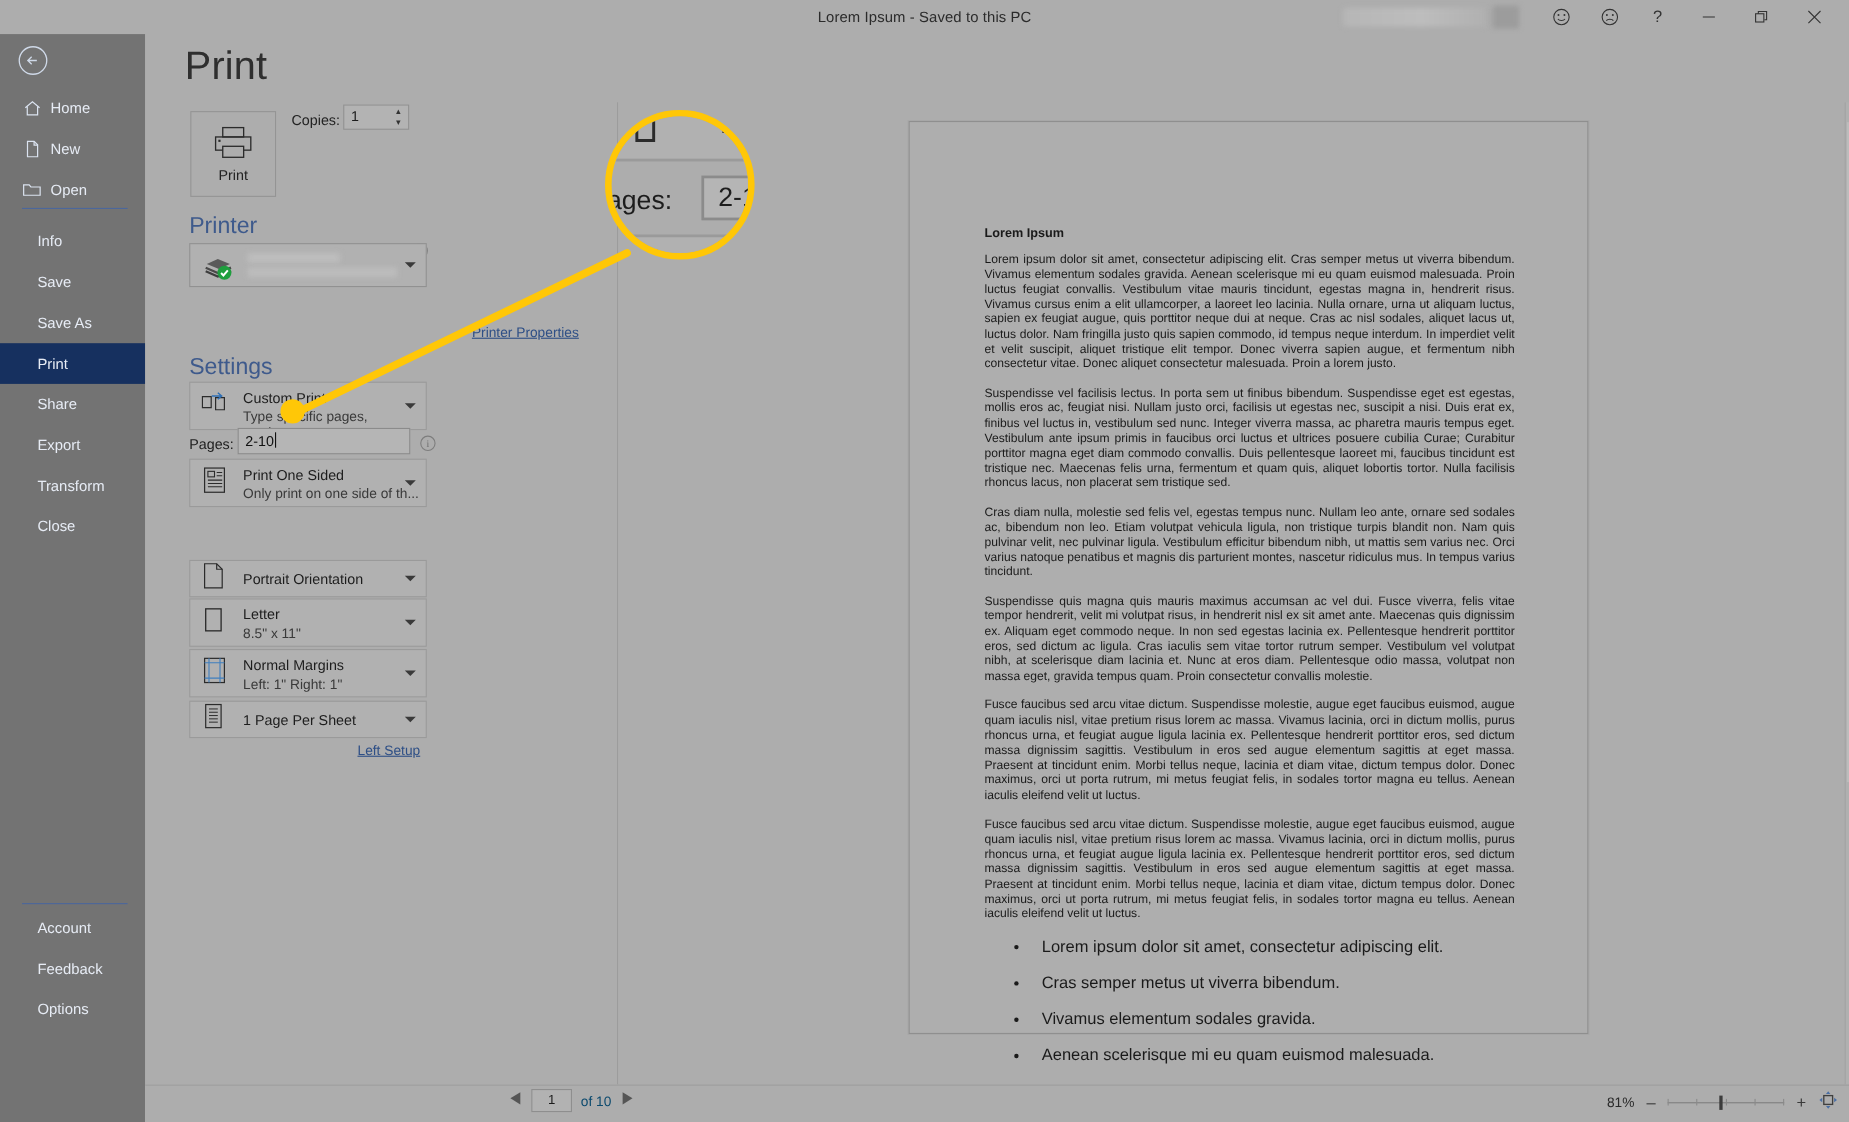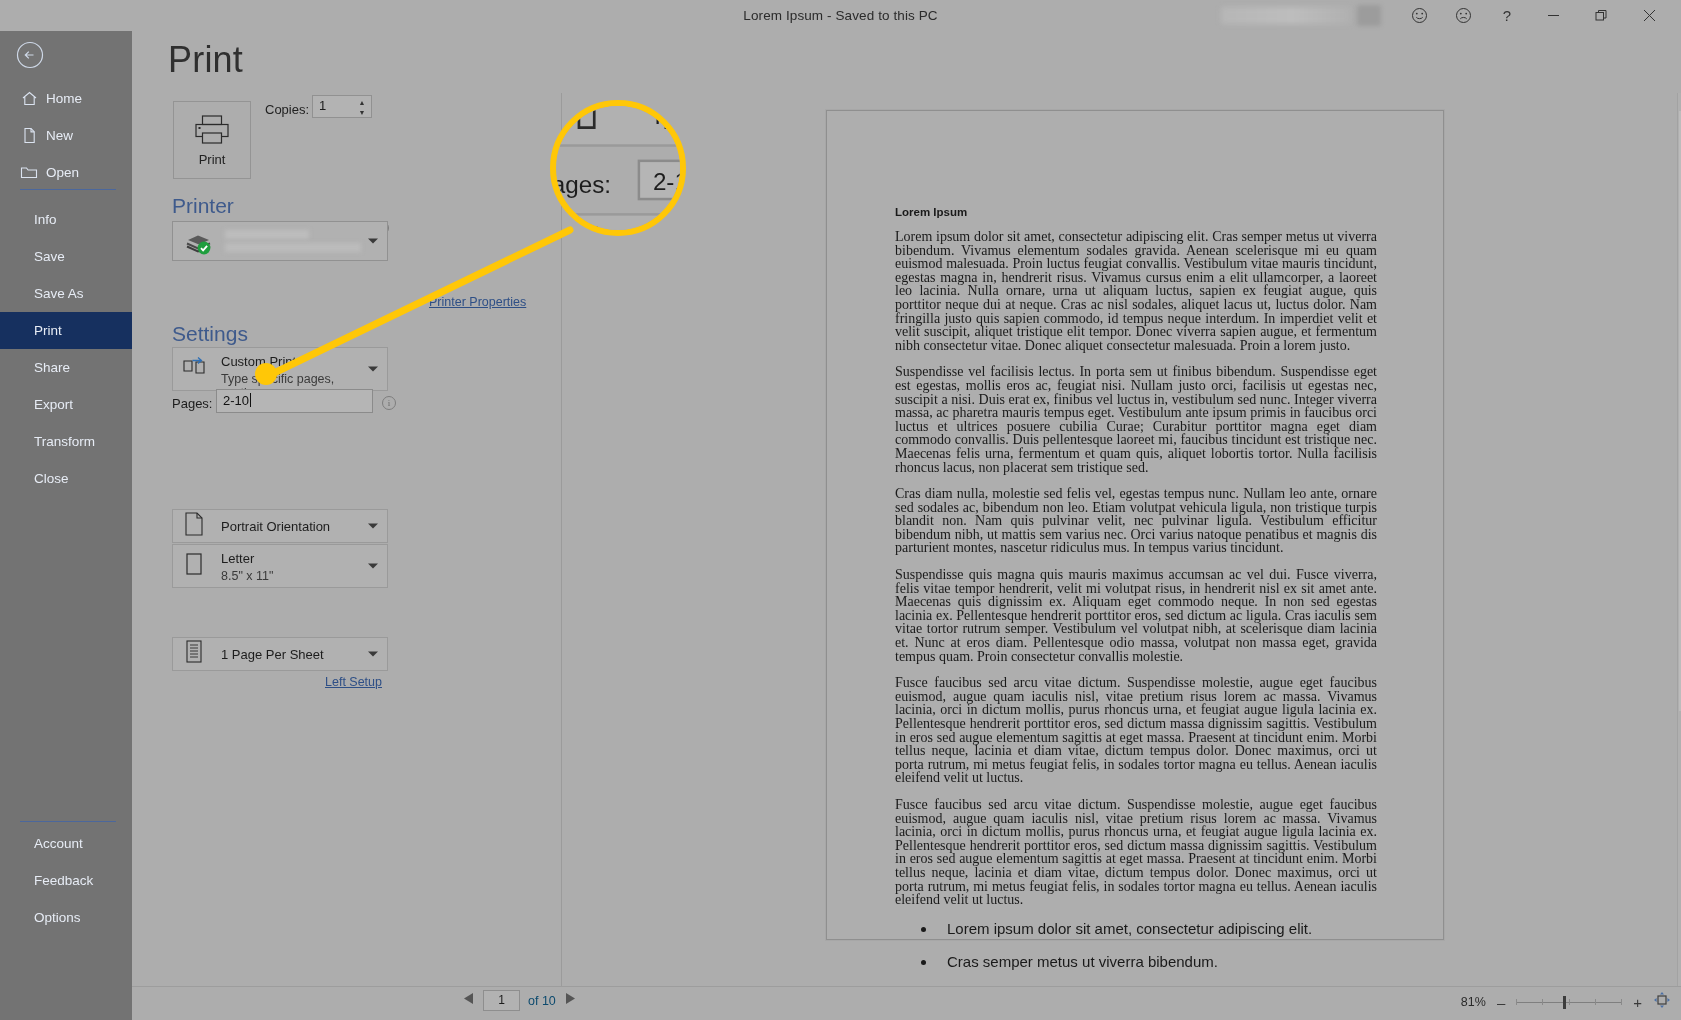--- a/index.html
+++ b/index.html
@@ -185,22 +185,22 @@
     background: #9b9b9b;
   }
   #page-sheet {
     position: absolute; left: 264px; top: 79px; width: 618px; height: 830px;
     background: #aeaeae; border: 1px solid #8f8f8f;
     box-shadow: 0 0 0 1px rgba(0,0,0,.03);
   }
   #doc-body { position: absolute; left: 68px; top: 95px; width: 482px; }
   #doc-h1 { font-size: 11.5px; font-weight: bold; color: #1a1a1a; margin-bottom: 12px; }
   .doc-p {
-    font-size: 14px; line-height: 13.6px; color: #1a1a1a;
-    text-align: justify; margin-bottom: 13px; font-family: Liberation Serif, serif;
+    font-size: 11px; line-height: 13.6px; color: #1a1a1a;
+    text-align: justify; margin-bottom: 13px;
   }
   #doc-list { margin: 10px 0 0 42px; }
   #doc-list li {
     font-size: 15px; color: #1a1a1a; margin-bottom: 16px; padding-left: 10px;
   }
 
   
   #vscroll {
     position: absolute; left: 1545px; top: 62px; width: 17px; height: 893px;
     background: #b0b0b0; border-left: 1px solid #a2a2a2;
@@ -446,20 +446,32 @@
       <span class="s-t2">Type specific pages, section...</span>
       <span class="combo-caret"></span>
     </div>
 
     <div id="pages-label">Pages:</div>
     <div id="pages-input">
       <span>2-10</span><span id="pages-caret"></span>
     </div>
     <div class="sec-info" style="left:250px; top:365px">i</div>
 
+    <div class="setting two-line" style="top:386px">
+      <span class="s-ico">
+        <svg width="24" height="26" viewBox="0 0 24 26">
+          <rect x="3" y="2" width="18" height="22" fill="none" stroke="#2b2b2b" stroke-width="1.1"></rect>
+          <rect x="6" y="5" width="6" height="5" fill="none" stroke="#2b2b2b" stroke-width="1"></rect>
+          <path d="M14 6h5M14 9h5M6 13h13M6 16h13M6 19h13" stroke="#2b2b2b" stroke-width="1"></path>
+        </svg>
+      </span>
+      <span class="s-t1">Print One Sided</span>
+      <span class="s-t2">Only print on one side of th...</span>
+      <span class="combo-caret"></span>
+    </div>
 
 
     <div class="setting one-line" style="top:478px">
       <span class="s-ico">
         <svg width="22" height="26" viewBox="0 0 22 26">
           <path d="M3 2h11l5 5v17H3z" fill="none" stroke="#2b2b2b" stroke-width="1.1"></path>
           <path d="M14 2v5h5" fill="none" stroke="#2b2b2b" stroke-width="1.1"></path>
         </svg>
       </span>
       <span class="s-t1">Portrait Orientation</span>
@@ -470,20 +482,31 @@
       <span class="s-ico">
         <svg width="22" height="26" viewBox="0 0 22 26">
           <rect x="4" y="3" width="14" height="20" fill="none" stroke="#2b2b2b" stroke-width="1.2"></rect>
         </svg>
       </span>
       <span class="s-t1">Letter</span>
       <span class="s-t2">8.5" x 11"</span>
       <span class="combo-caret"></span>
     </div>
 
+    <div class="setting two-line" style="top:559px">
+      <span class="s-ico">
+        <svg width="24" height="26" viewBox="0 0 24 26">
+          <rect x="3" y="2" width="18" height="22" fill="none" stroke="#2b2b2b" stroke-width="1.1"></rect>
+          <path d="M7 2v22M17 2v22M3 6h18M3 20h18" stroke="#3f7fbf" stroke-width="1"></path>
+        </svg>
+      </span>
+      <span class="s-t1">Normal Margins</span>
+      <span class="s-t2">Left:  1"   Right:  1"</span>
+      <span class="combo-caret"></span>
+    </div>
 
     <div class="setting one-line" style="top:606px">
       <span class="s-ico">
         <svg width="22" height="26" viewBox="0 0 22 26">
           <rect x="4" y="2" width="14" height="21" fill="none" stroke="#2b2b2b" stroke-width="1.1"></rect>
           <path d="M7 6h8M7 9h8M7 12h8M7 15h8M7 18h8" stroke="#2b2b2b" stroke-width=".9"></path>
         </svg>
       </span>
       <span class="s-t1">1 Page Per Sheet</span>
       <span class="combo-caret"></span>

